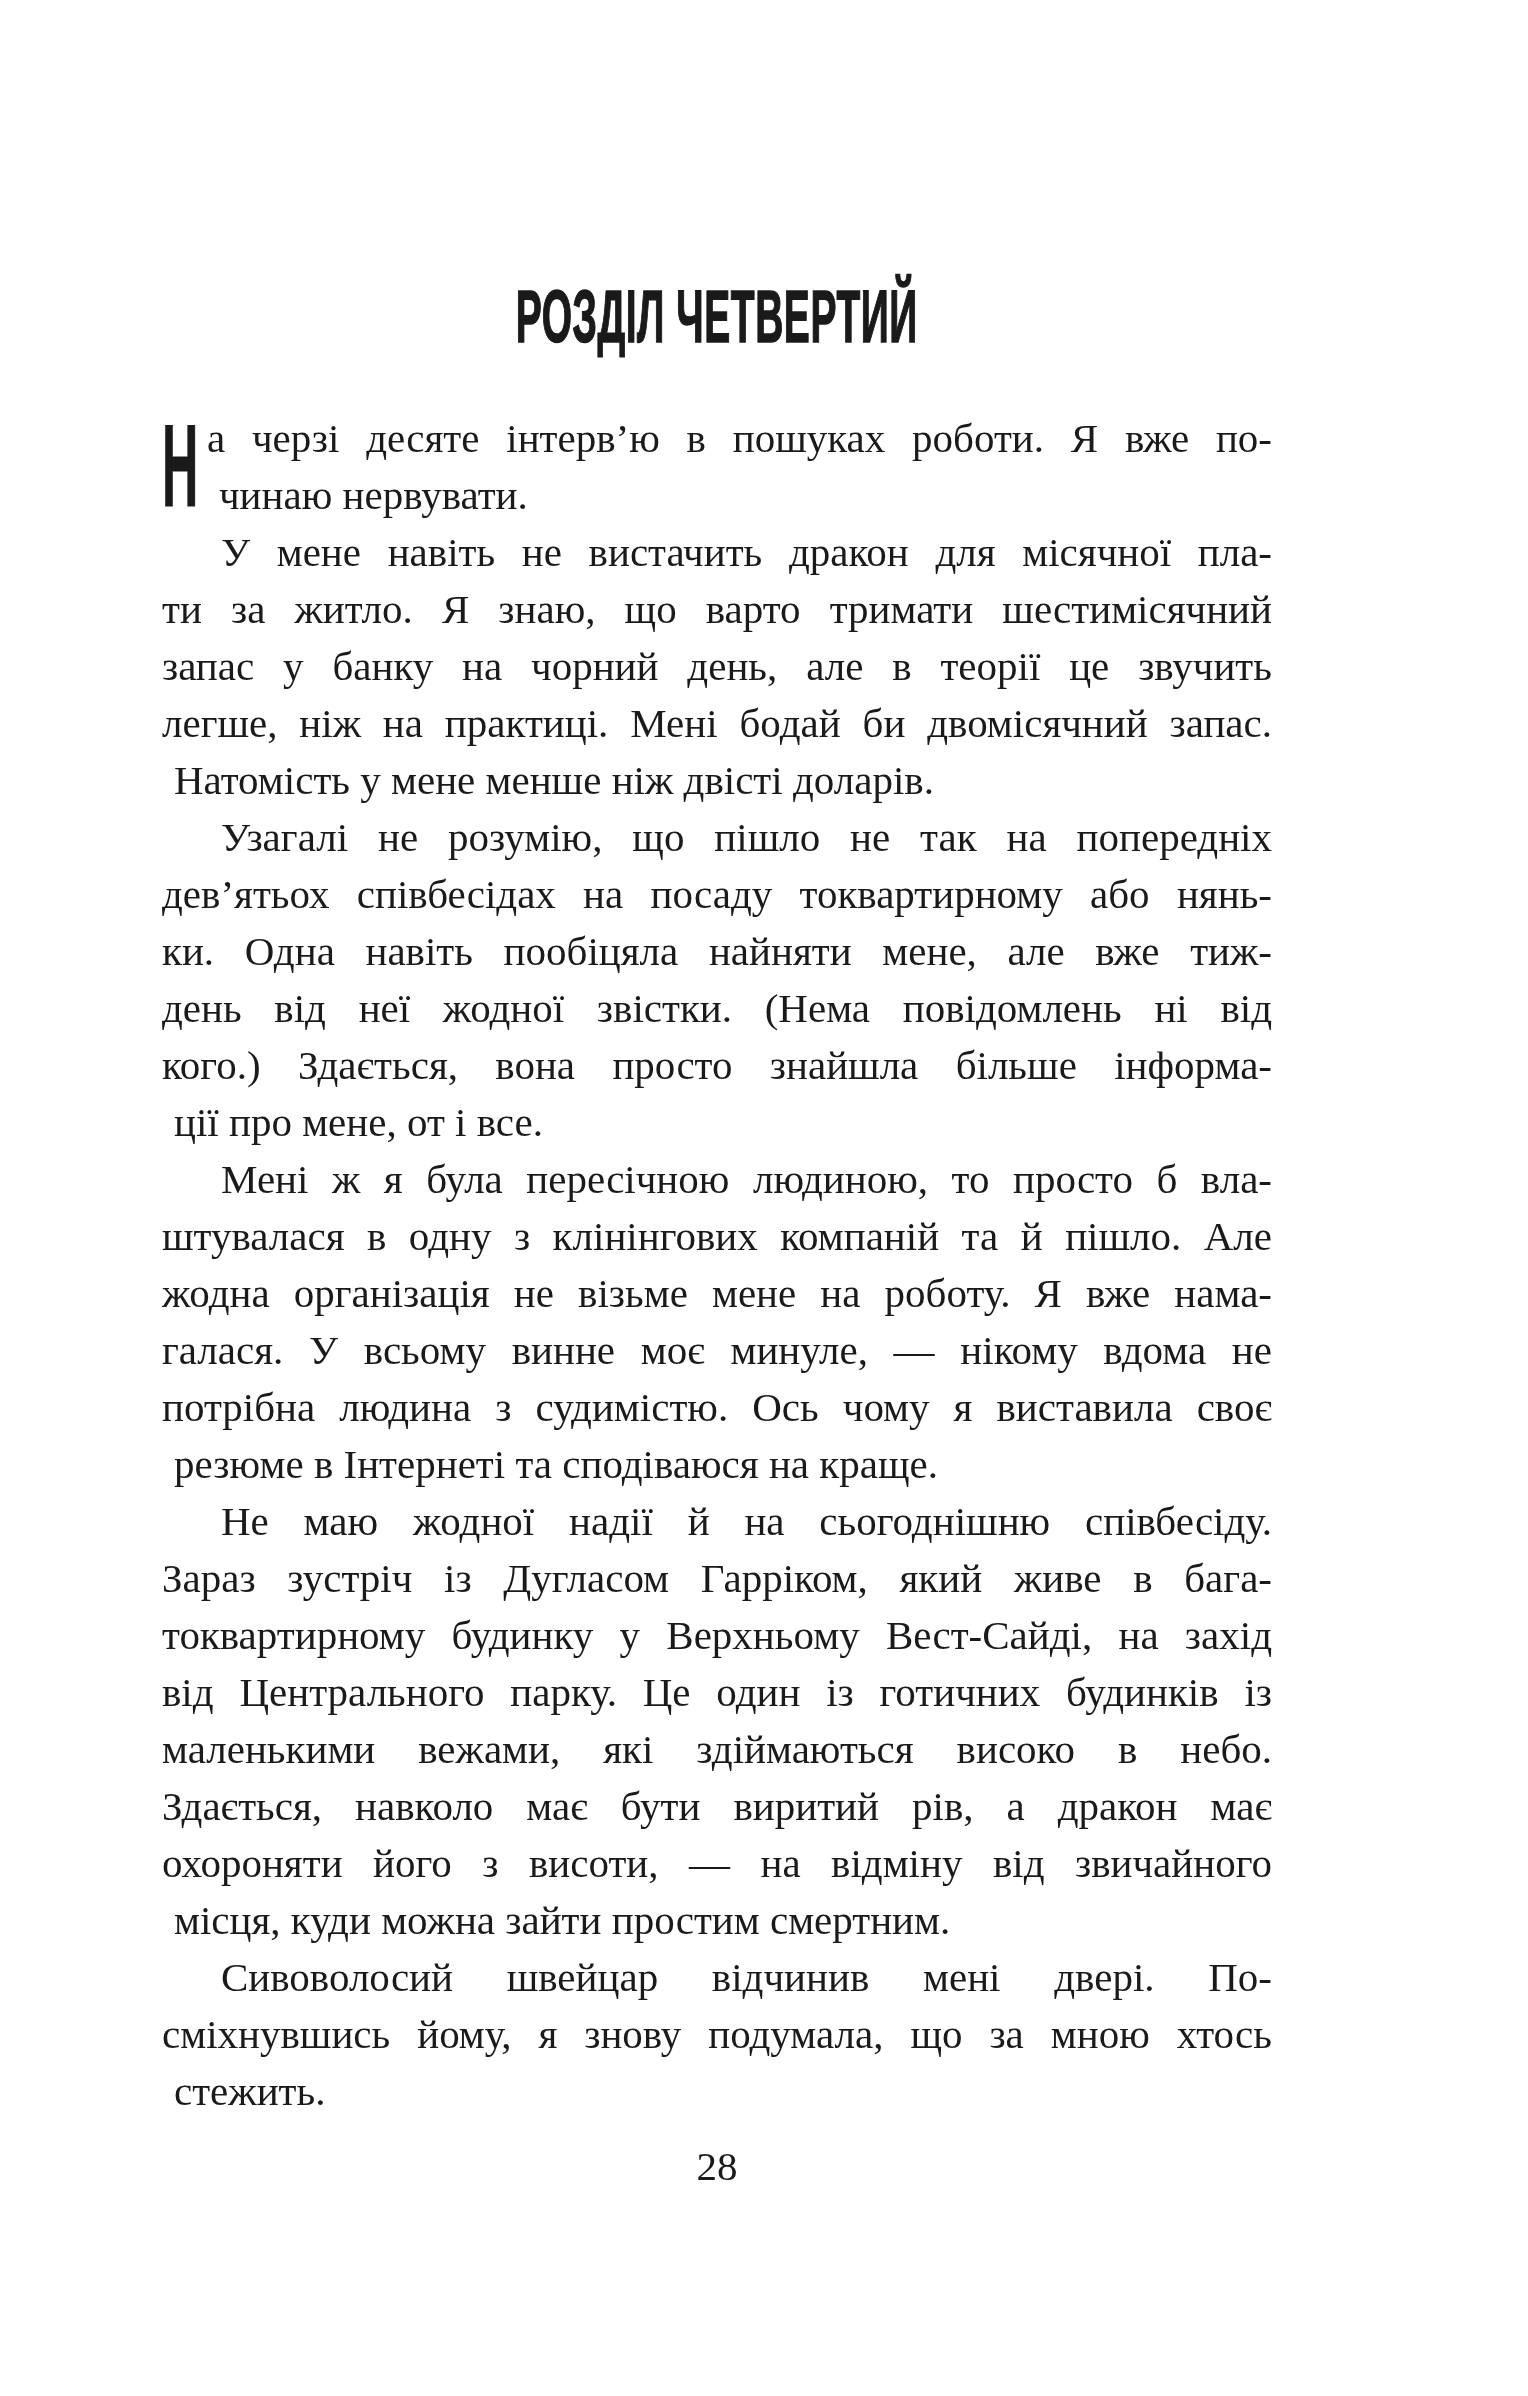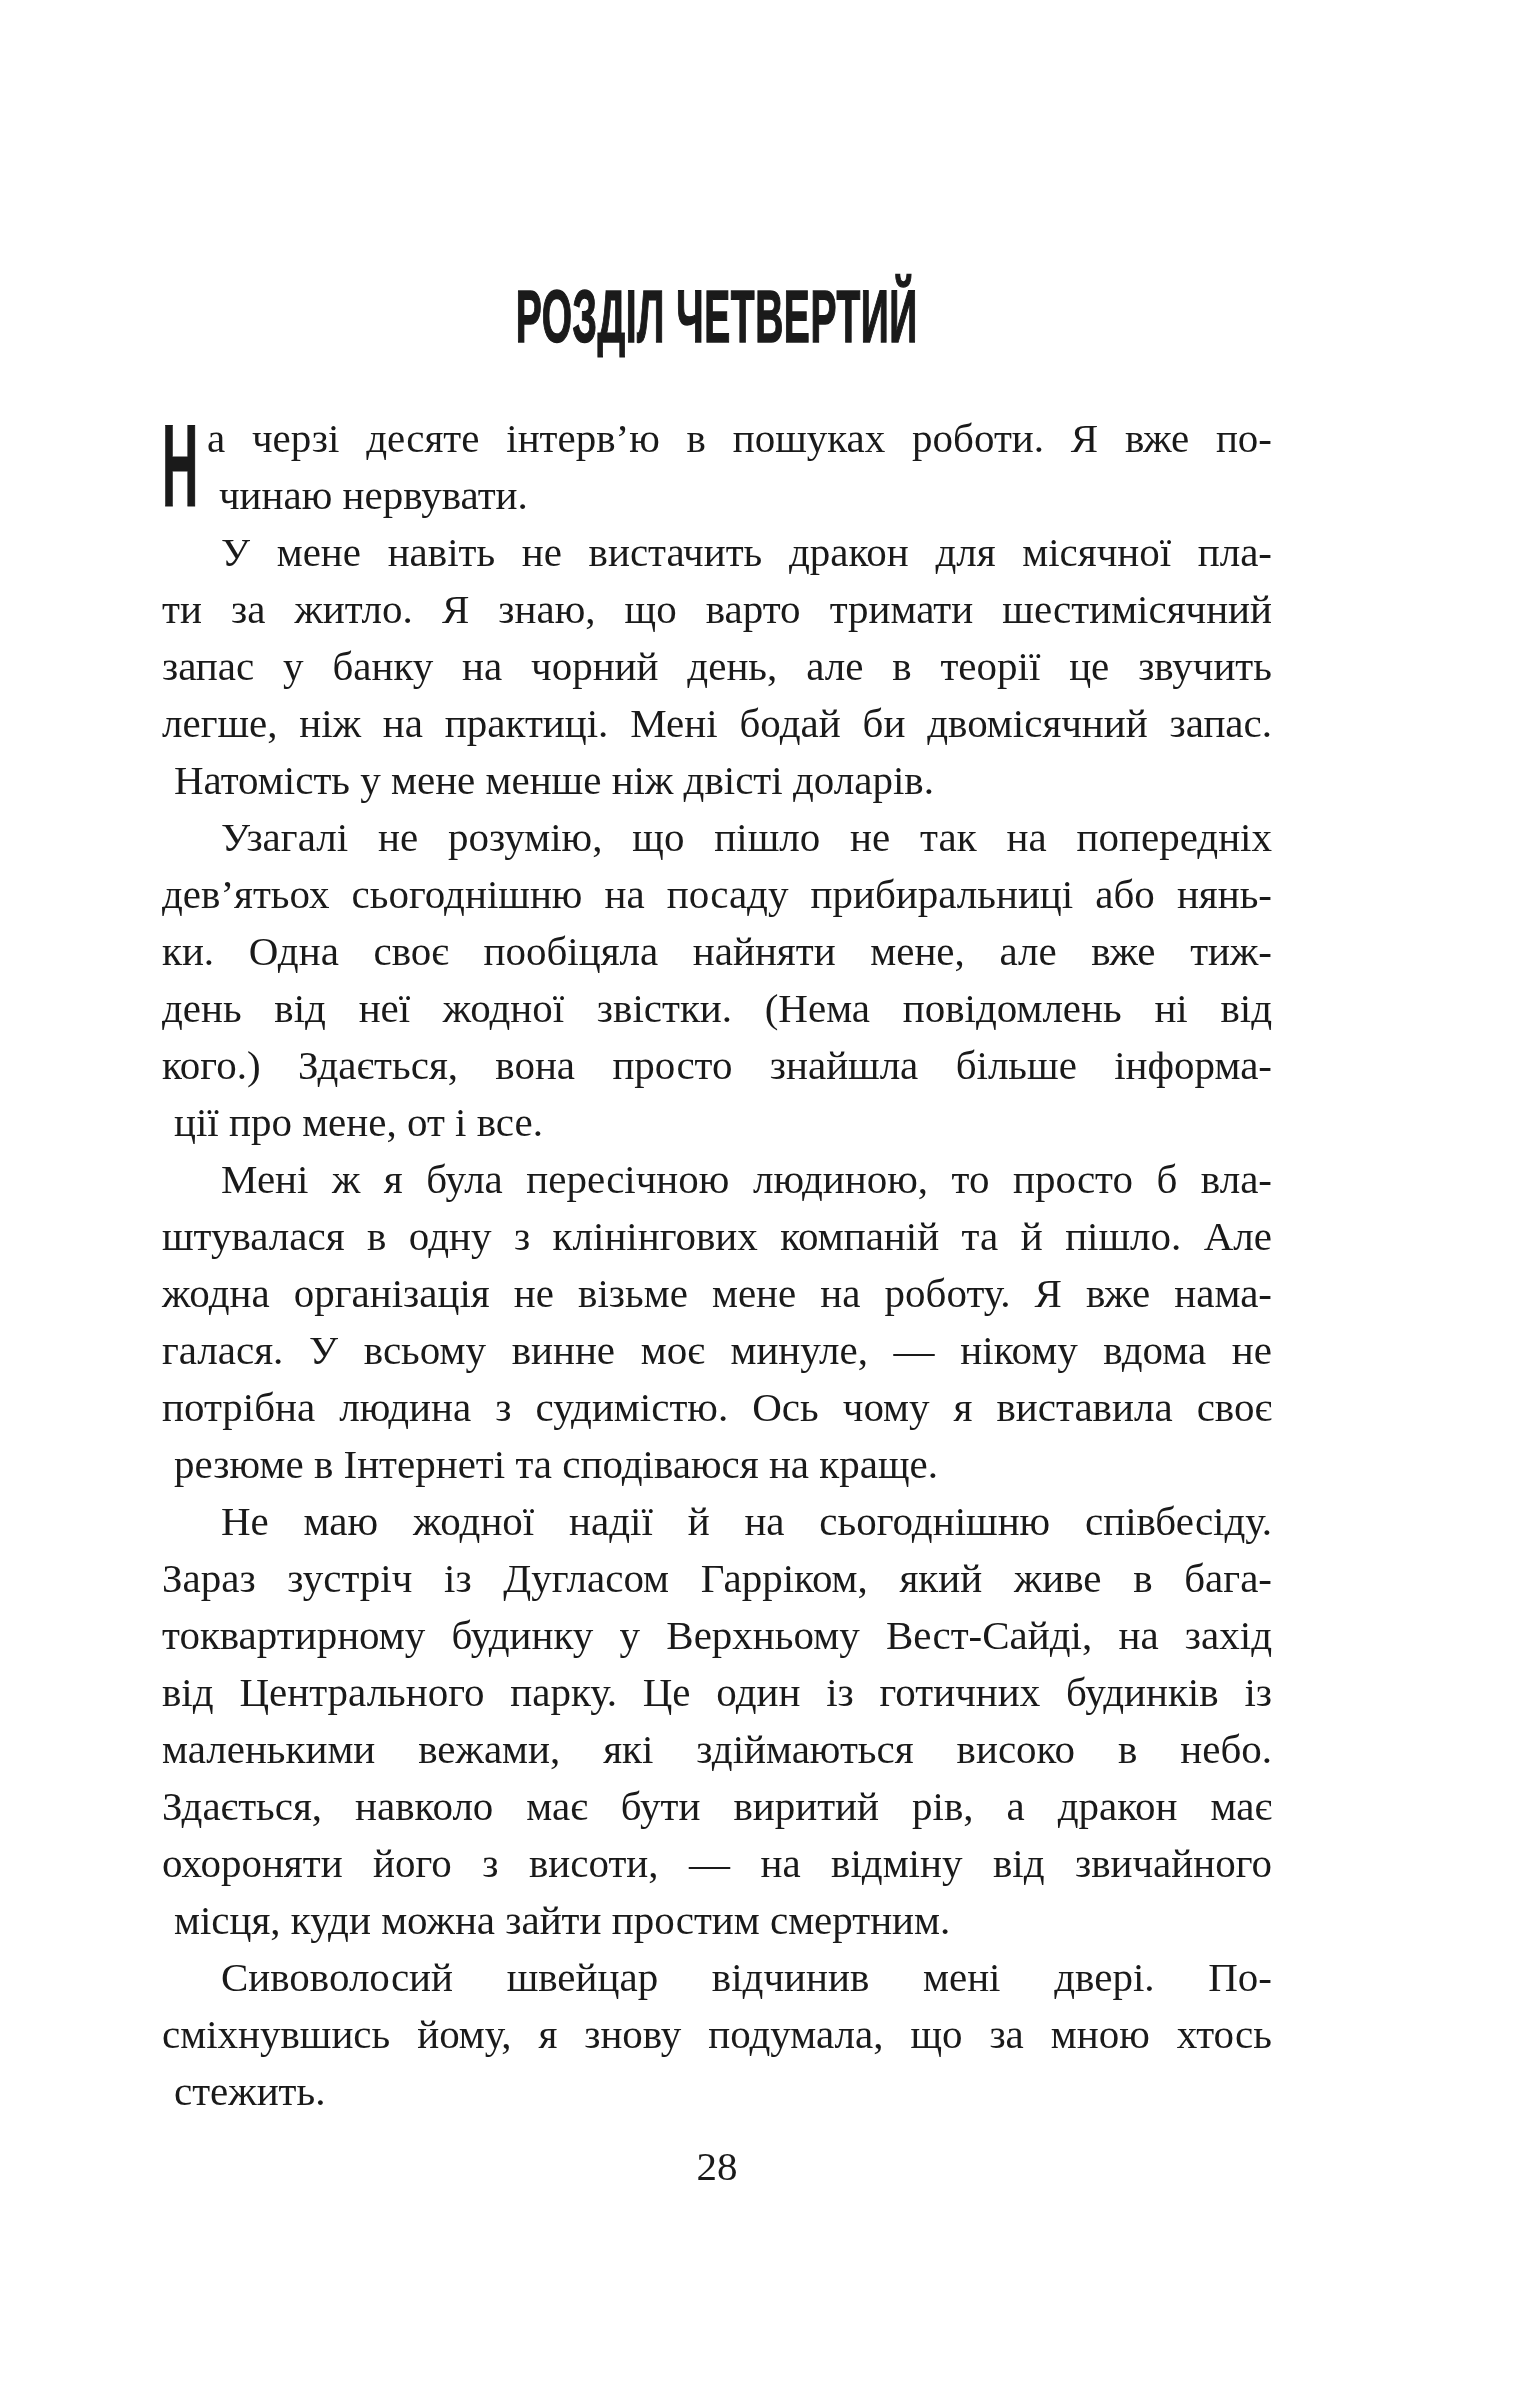--- a/index.html
+++ b/index.html
@@ -75,22 +75,22 @@
 
   <div class="body-text" id="body-lines">
       <div class="line j dcpad">а черзі десяте інтерв’ю в пошуках роботи. Я вже по-</div>
       <div class="line l dcpad">чинаю нервувати.</div>
       <div class="line j indent">У мене навіть не вистачить дракон для місячної пла-</div>
       <div class="line j">ти за житло. Я знаю, що варто тримати шестимісячний</div>
       <div class="line j">запас у банку на чорний день, але в теорії це звучить</div>
       <div class="line j">легше, ніж на практиці. Мені бодай би двомісячний запас.</div>
       <div class="line l">Натомість у мене менше ніж двісті доларів.</div>
       <div class="line j indent">Узагалі не розумію, що пішло не так на попередніх</div>
-      <div class="line j">дев’ятьох сьогоднішню на посаду прибиральниці або нянь-</div>
-      <div class="line j">ки. Одна своє пообіцяла найняти мене, але вже тиж-</div>
+      <div class="line j">дев’ятьох співбесідах на посаду токвартирному або нянь-</div>
+      <div class="line j">ки. Одна навіть пообіцяла найняти мене, але вже тиж-</div>
       <div class="line j">день від неї жодної звістки. (Нема повідомлень ні від</div>
       <div class="line j">кого.) Здається, вона просто знайшла більше інформа-</div>
       <div class="line l">ції про мене, от і все.</div>
       <div class="line j indent">Мені ж я була пересічною людиною, то просто б вла-</div>
       <div class="line j">штувалася в одну з клінінгових компаній та й пішло. Але</div>
       <div class="line j">жодна організація не візьме мене на роботу. Я вже нама-</div>
       <div class="line j">галася. У всьому винне моє минуле, — нікому вдома не</div>
       <div class="line j">потрібна людина з судимістю. Ось чому я виставила своє</div>
       <div class="line l">резюме в Інтернеті та сподіваюся на краще.</div>
       <div class="line j indent">Не маю жодної надії й на сьогоднішню співбесіду.</div>

